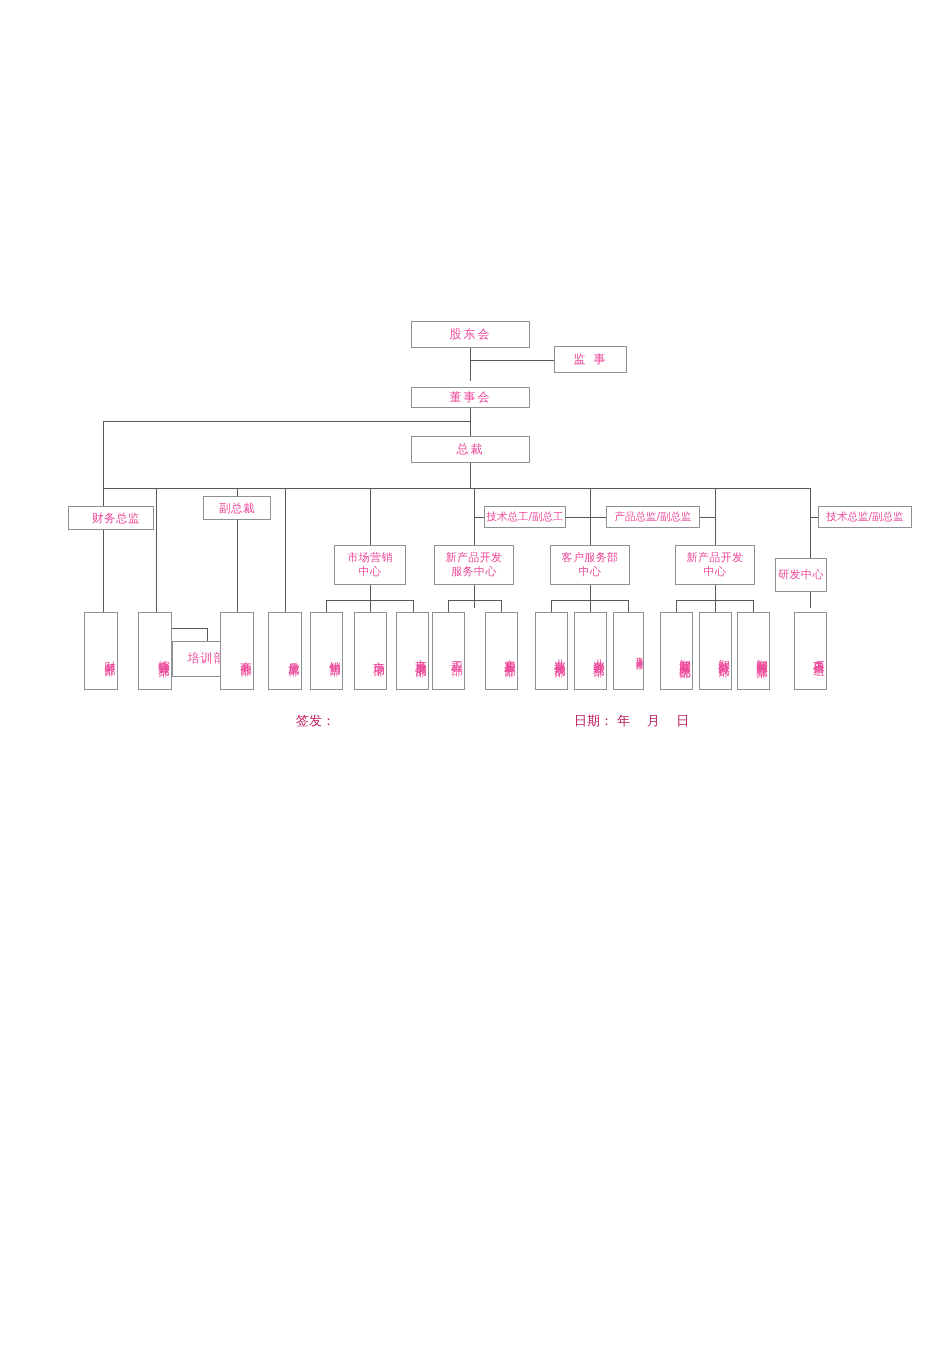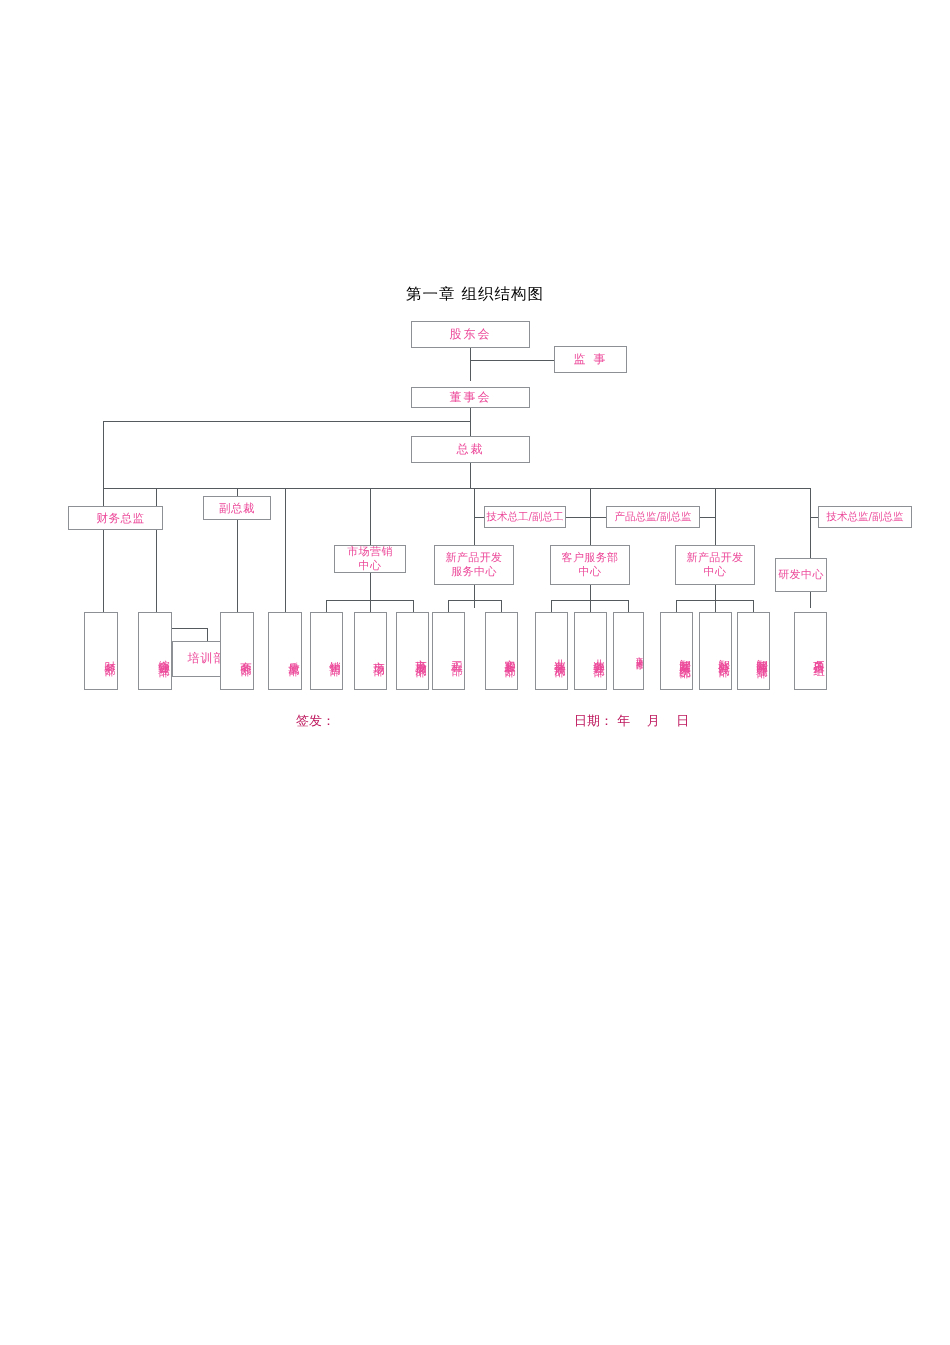--- a/index.html
+++ b/index.html
@@ -103,21 +103,20 @@
     white-space: pre;
   }
   #signed-by { left: 296px; }
   #date-field { left: 574px; }
 </style>
 </head>
 <body>
 
 <div id="sheet">
 
-  <div class="chart-title">第一章 组织结构图</div>
 
   <div class="ln v" style="left:470px; top:347px; height:34px;"></div>
 
   <div class="ln h" style="left:470px; top:360px; width:84px;"></div>
 
   <div class="ln v" style="left:470px; top:403px; height:36px;"></div>
 
   <div class="ln h" style="left:103px; top:421px; width:368px;"></div>
   <div class="ln v" style="left:103px; top:421px; height:67px;"></div>
 
@@ -164,31 +163,31 @@
   <div class="ln v" style="left:207px; top:628px; height:13px;"></div>
 
   <div class="node top" style="left:411px; top:321px; width:119px; height:27px;">股东会</div>
 
   <div class="node top" style="left:554px; top:346px; width:73px; height:27px;">监 事</div>
 
   <div class="node top" style="left:411px; top:377px; width:119px; height:21px;margin-top:10px;">董事会</div>
 
   <div class="node top" style="left:411px; top:436px; width:119px; height:27px;">总裁</div>
 
-  <div class="node hbox" style="left:68px; top:506px; width:95px; height:24px;padding-left:12px;">财务总监</div>
+  <div class="node hbox" style="left:68px; top:506px; width:86px; height:24px;padding-left:12px;">财务总监</div>
 
   <div class="node hbox" style="left:203px; top:496px; width:68px; height:24px;">副总裁</div>
 
   <div class="node role" style="left:484px; top:506px; width:82px; height:22px;">技术总工/副总工</div>
 
   <div class="node role" style="left:606px; top:506px; width:94px; height:22px;">产品总监/副总监</div>
 
   <div class="node role" style="left:818px; top:506px; width:94px; height:22px;">技术总监/副总监</div>
 
-  <div class="node center2" style="left:334px; top:545px; width:72px; height:28px; flex-direction:column;">
+  <div class="node center2" style="left:334px; top:545px; width:72px; height:40px; flex-direction:column;">
     <span>市场营销</span>
     <span>中心</span>
   </div>
 
   <div class="node center2" style="left:434px; top:545px; width:80px; height:40px; flex-direction:column;">
     <span>新产品开发</span>
     <span>服务中心</span>
   </div>
 
   <div class="node center2" style="left:550px; top:545px; width:80px; height:40px; flex-direction:column;">

